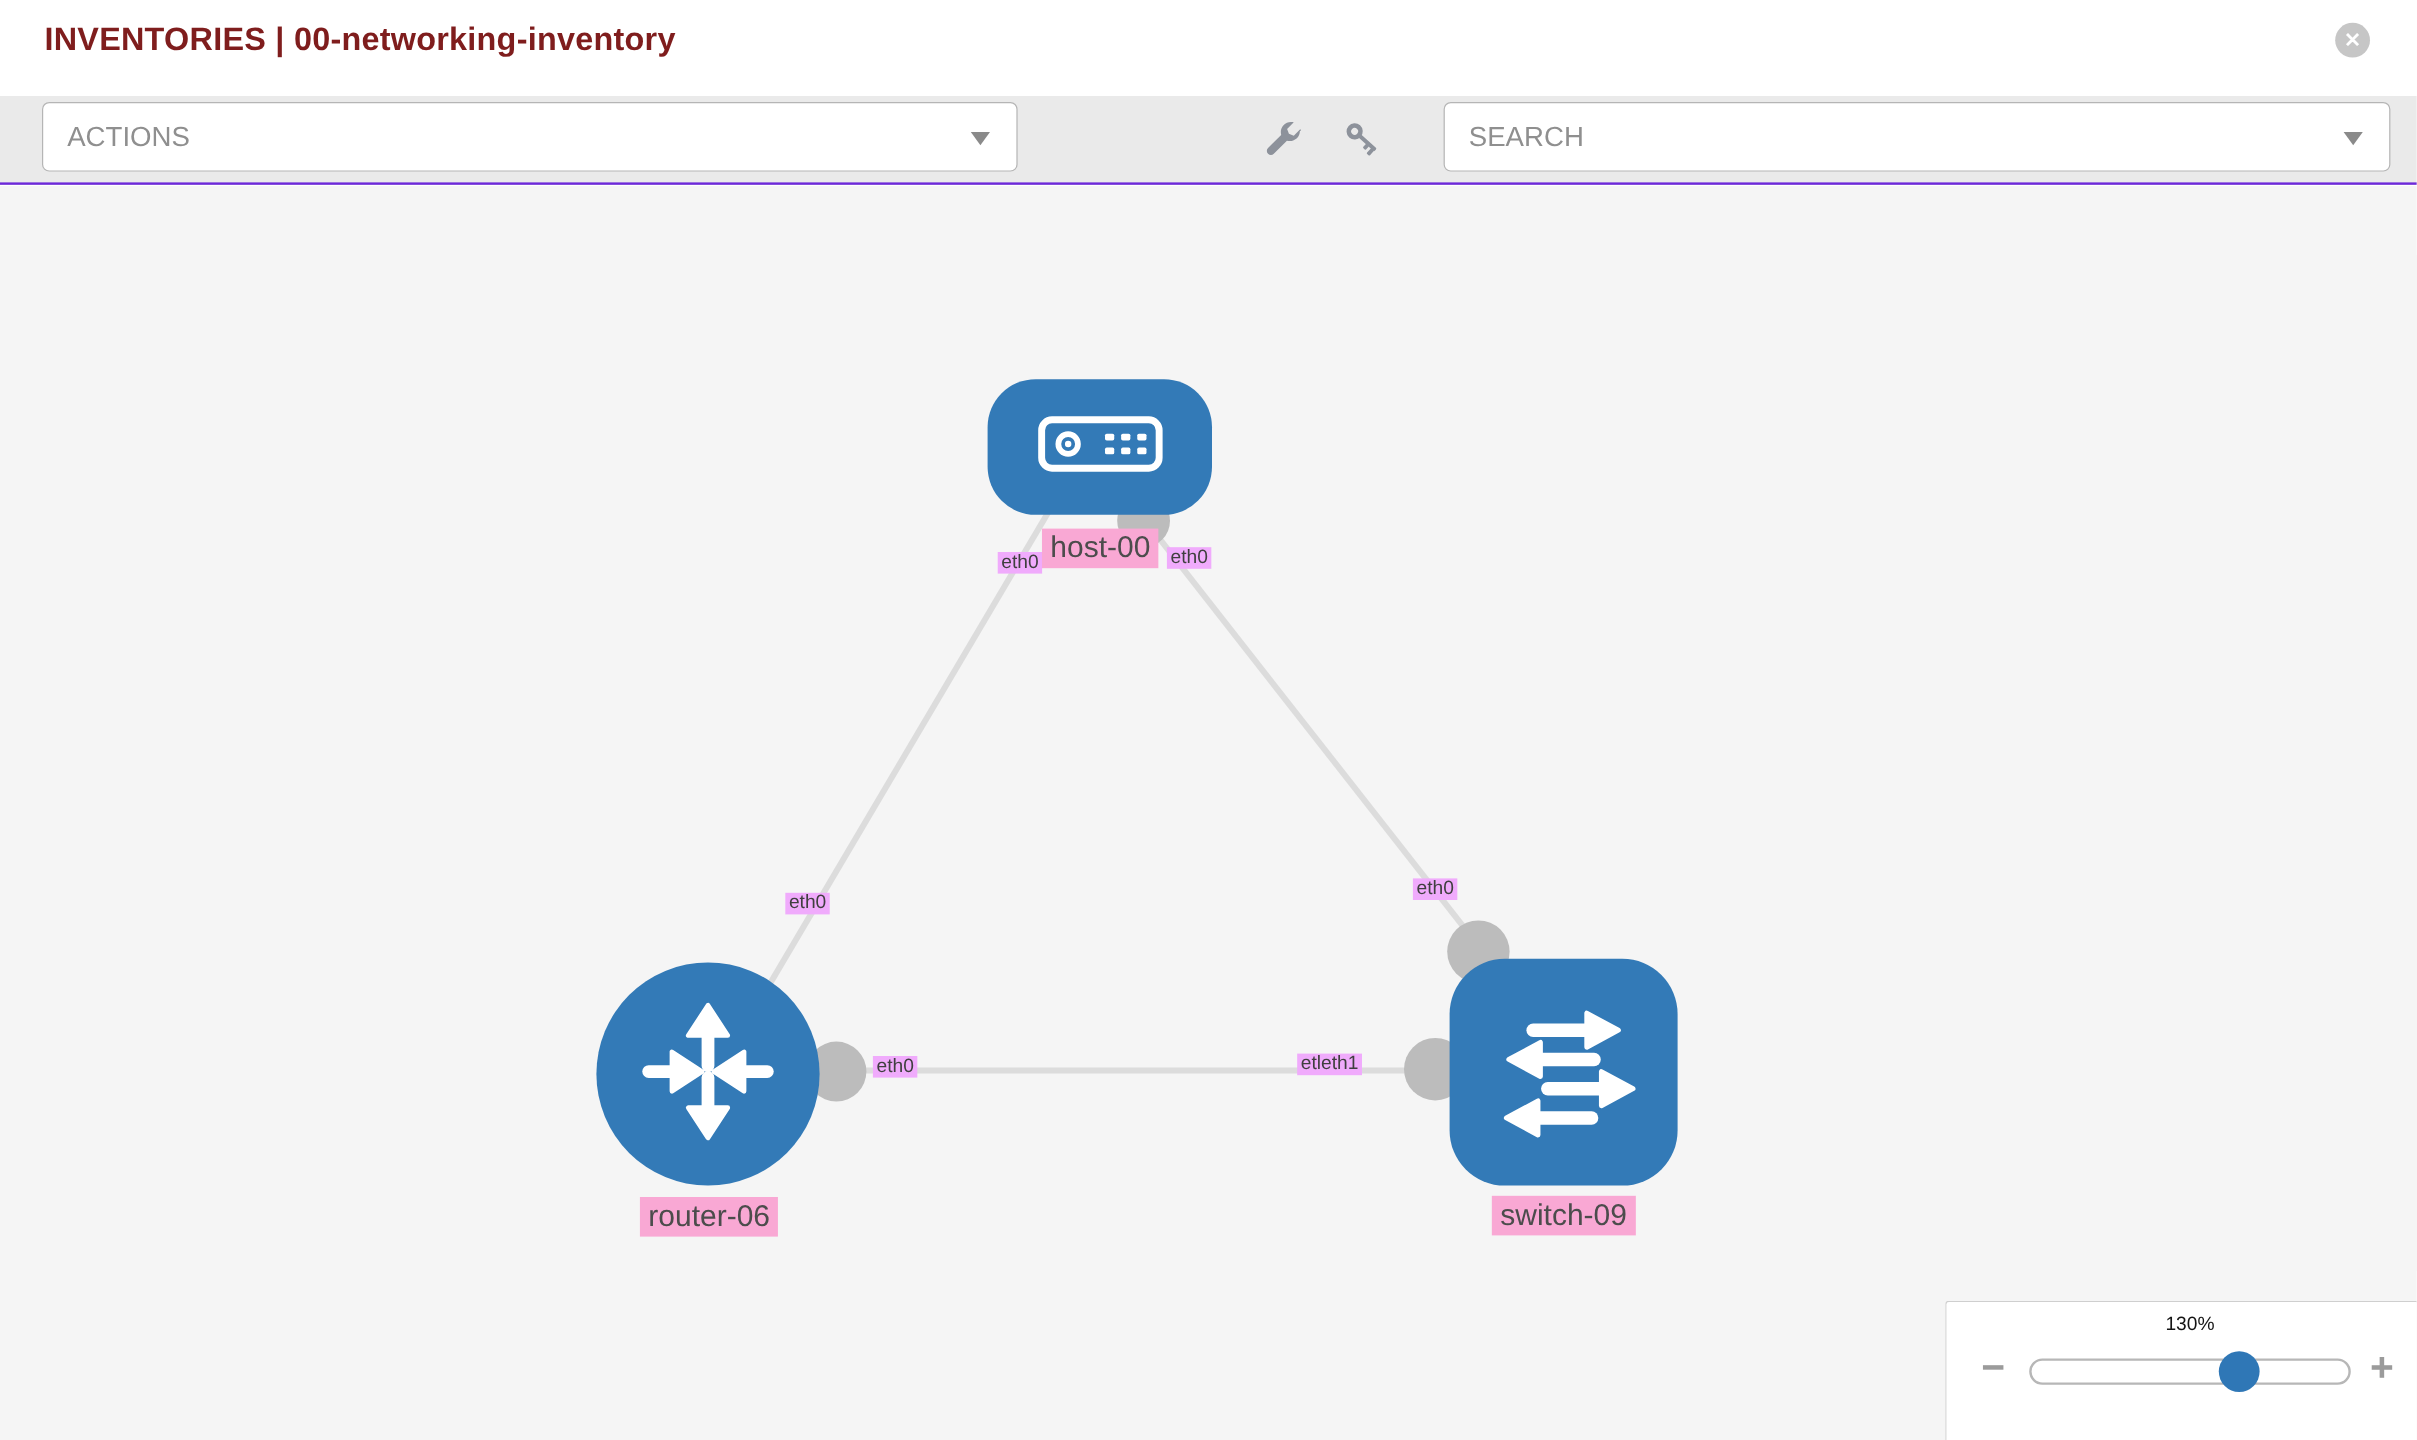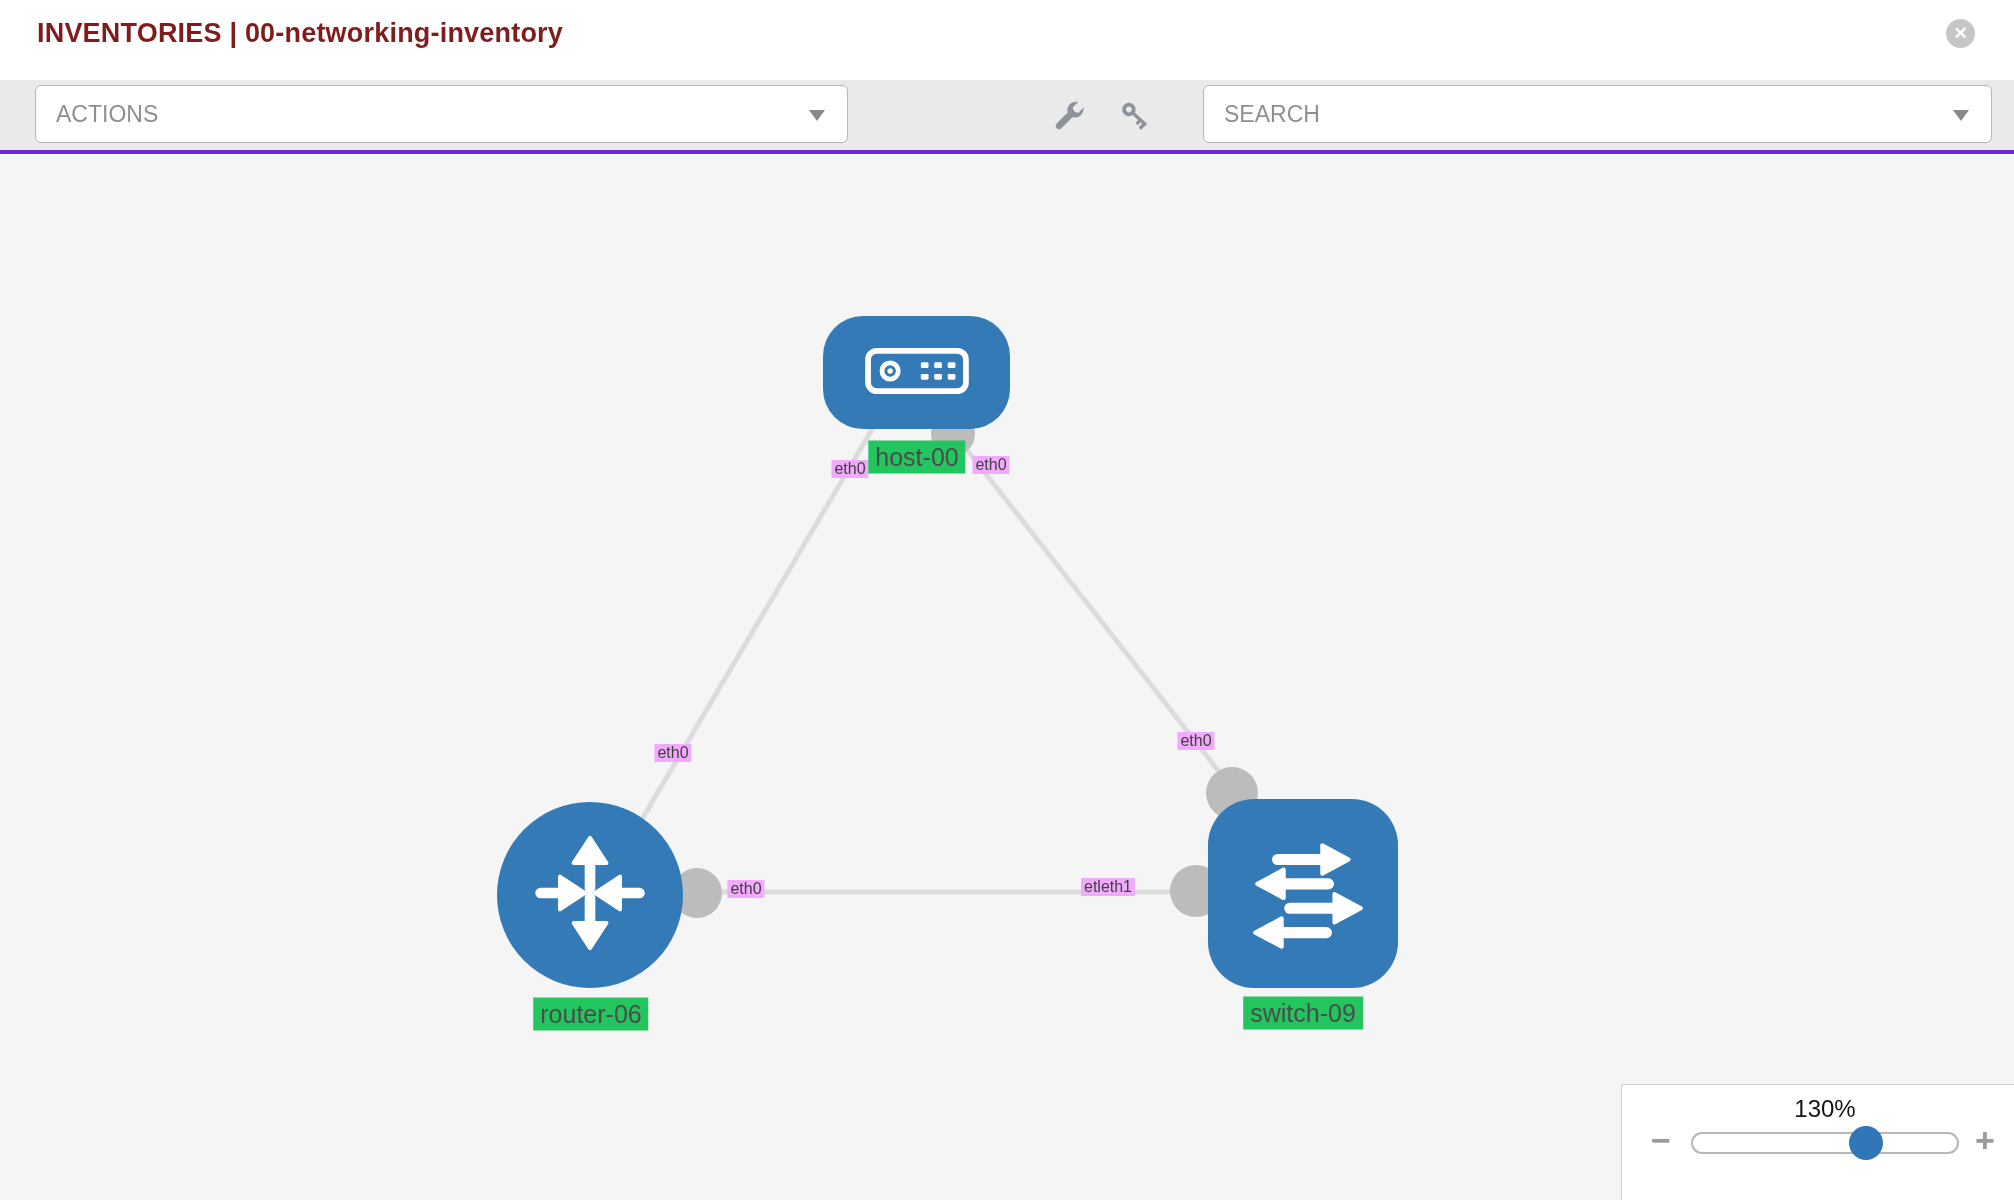--- a/index.html
+++ b/index.html
@@ -10,21 +10,21 @@
   
   .header { position:absolute; left:0; top:0; width:2014px; height:80px; background:#ffffff; }
   .header-title { position:absolute; left:37px; top:18px; font-size:27px; font-weight:bold;
                   color:#7f1d1d; letter-spacing:0.2px; }
   .close-btn { position:absolute; left:1946px; top:19px; width:29px; height:29px;
                border-radius:50%; background:#c6c6c6; color:#ffffff; text-align:center;
                line-height:29px; font-size:17px; font-weight:bold; cursor:pointer; }
 
   
   .toolbar { position:absolute; left:0; top:80px; width:2014px; height:74px;
-             background:#eaeaea; border-bottom:4px solid #6d28d9; }
+             background:#eaeaea; border-bottom:2px solid #6d28d9; }
   .select-box { position:absolute; top:5px; height:58px; background:#ffffff;
                 border:1px solid #b5b5b5; border-radius:6px; cursor:pointer; }
   .select-box .label { position:absolute; left:20px; top:15px; font-size:23px; color:#8f8f8f; }
   .caret { position:absolute; right:22px; top:24px; width:0; height:0;
            border-left:8px solid transparent; border-right:8px solid transparent;
            border-top:11px solid #8a8a8a; }
   .actions-box { left:35px;  width:813px; }
   .search-box  { left:1203px; width:789px;padding-left:12px; }
   .tool-icon-btn { position:absolute; top:15px; width:44px; height:44px; cursor:pointer;
                    display:flex; align-items:center; justify-content:center; }
@@ -33,31 +33,31 @@
 
   
   .canvas { position:absolute; left:0; top:155px; width:2014px; height:1045px; background:#f5f5f5; }
   .edges-svg { position:absolute; left:0; top:0; }
   .port { position:absolute; border-radius:50%; background:#bcbcbc; }
   .node { position:absolute; background:#337ab7; display:flex; align-items:center;
           justify-content:center; cursor:pointer; }
   .node-rect   { border-radius:40px; }
   .node-circle { border-radius:50%; }
   .node-square { border-radius:46px; }
-  .node-label { position:absolute; transform:translate(-50%,-50%); background:#22c55e;
+  .node-label { position:absolute; transform:translate(-50%,-50%); background:#f9a8d4;
                 color:#4c4c4c; font-size:25px; padding:2px 7px; white-space:nowrap; z-index:6; }
   .eth-label { position:absolute; transform:translate(-50%,-50%); background:#f0abfc;
                color:#3f3f3f; font-size:16px; padding:0 3px; white-space:nowrap; z-index:5; }
 
   
   .zoom-panel { position:absolute; left:1621px; top:929px; width:393px; height:116px;
                 background:#ffffff; border:1px solid #cfcfcf; border-right:none; border-bottom:none;
                 border-top-left-radius:3px; }
   .zoom-value { position:absolute; left:69px; top:10px; width:268px; text-align:center;
-                font-size:24px; color:#141414; }
+                font-size:16px; color:#141414; }
   .zoom-minus, .zoom-plus { position:absolute; top:38px; font-size:34px; font-weight:bold;
                 color:#9b9b9b; cursor:pointer; line-height:34px; }
   .zoom-minus { left:29px; }
   .zoom-plus  { left:353px; }
   .zoom-track { position:absolute; left:69px; top:47px; width:268px; height:22px;
                 border:2px solid #b7b7b7; border-radius:12px; background:#ffffff; cursor:pointer; }
   .zoom-knob { position:absolute; left:156px; top:-8px; width:34px; height:34px;
                border-radius:50%; background:#2f77b6; cursor:grab; }
 </style>
 </head>

